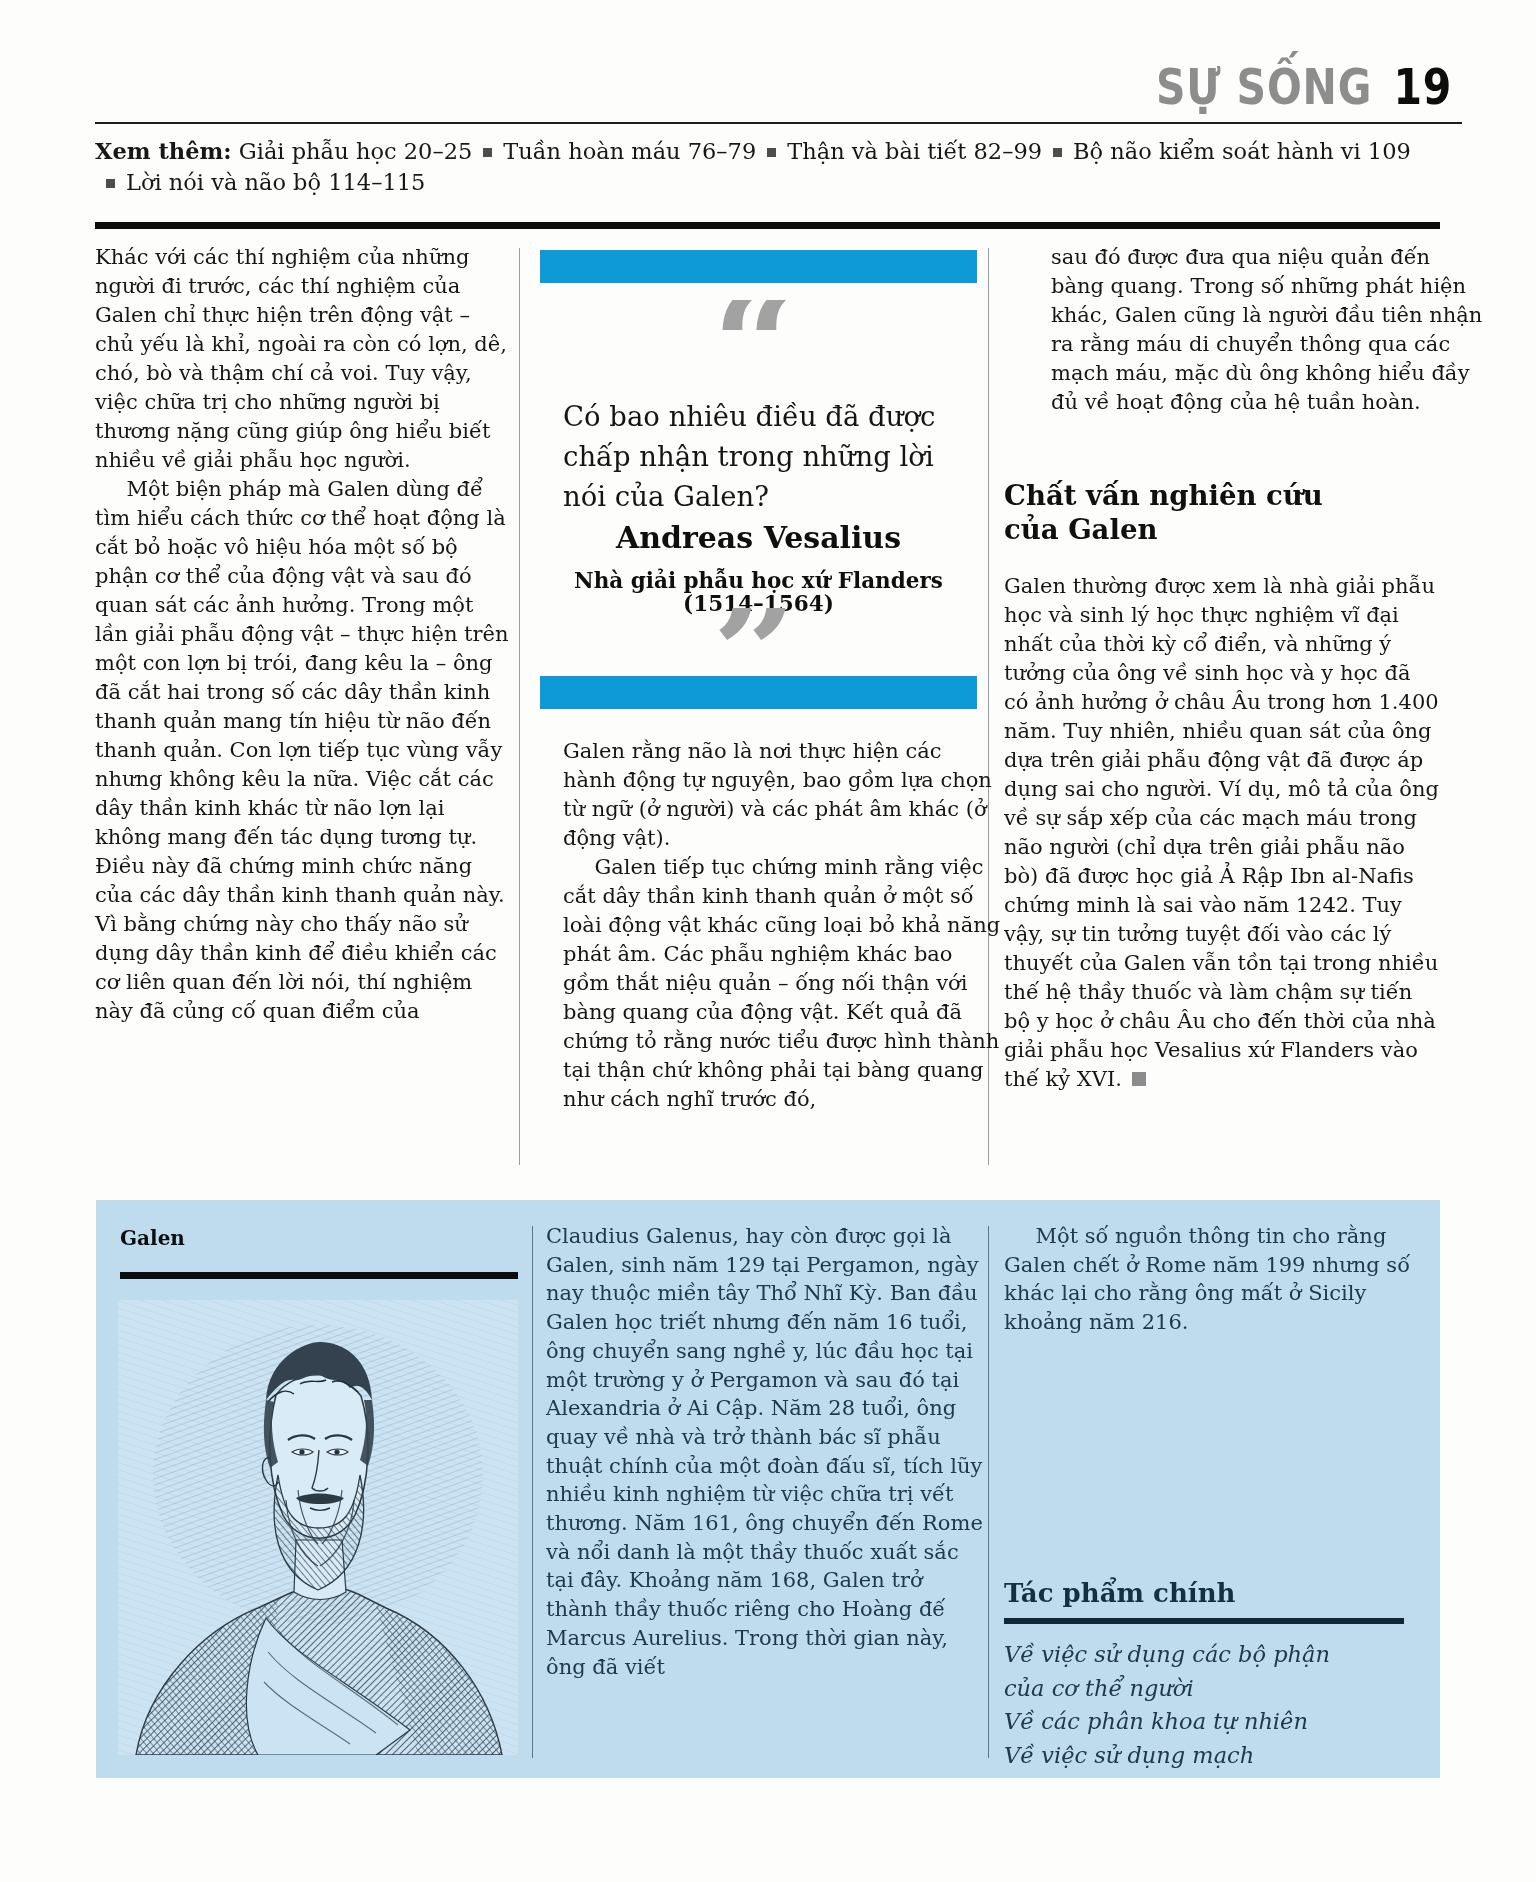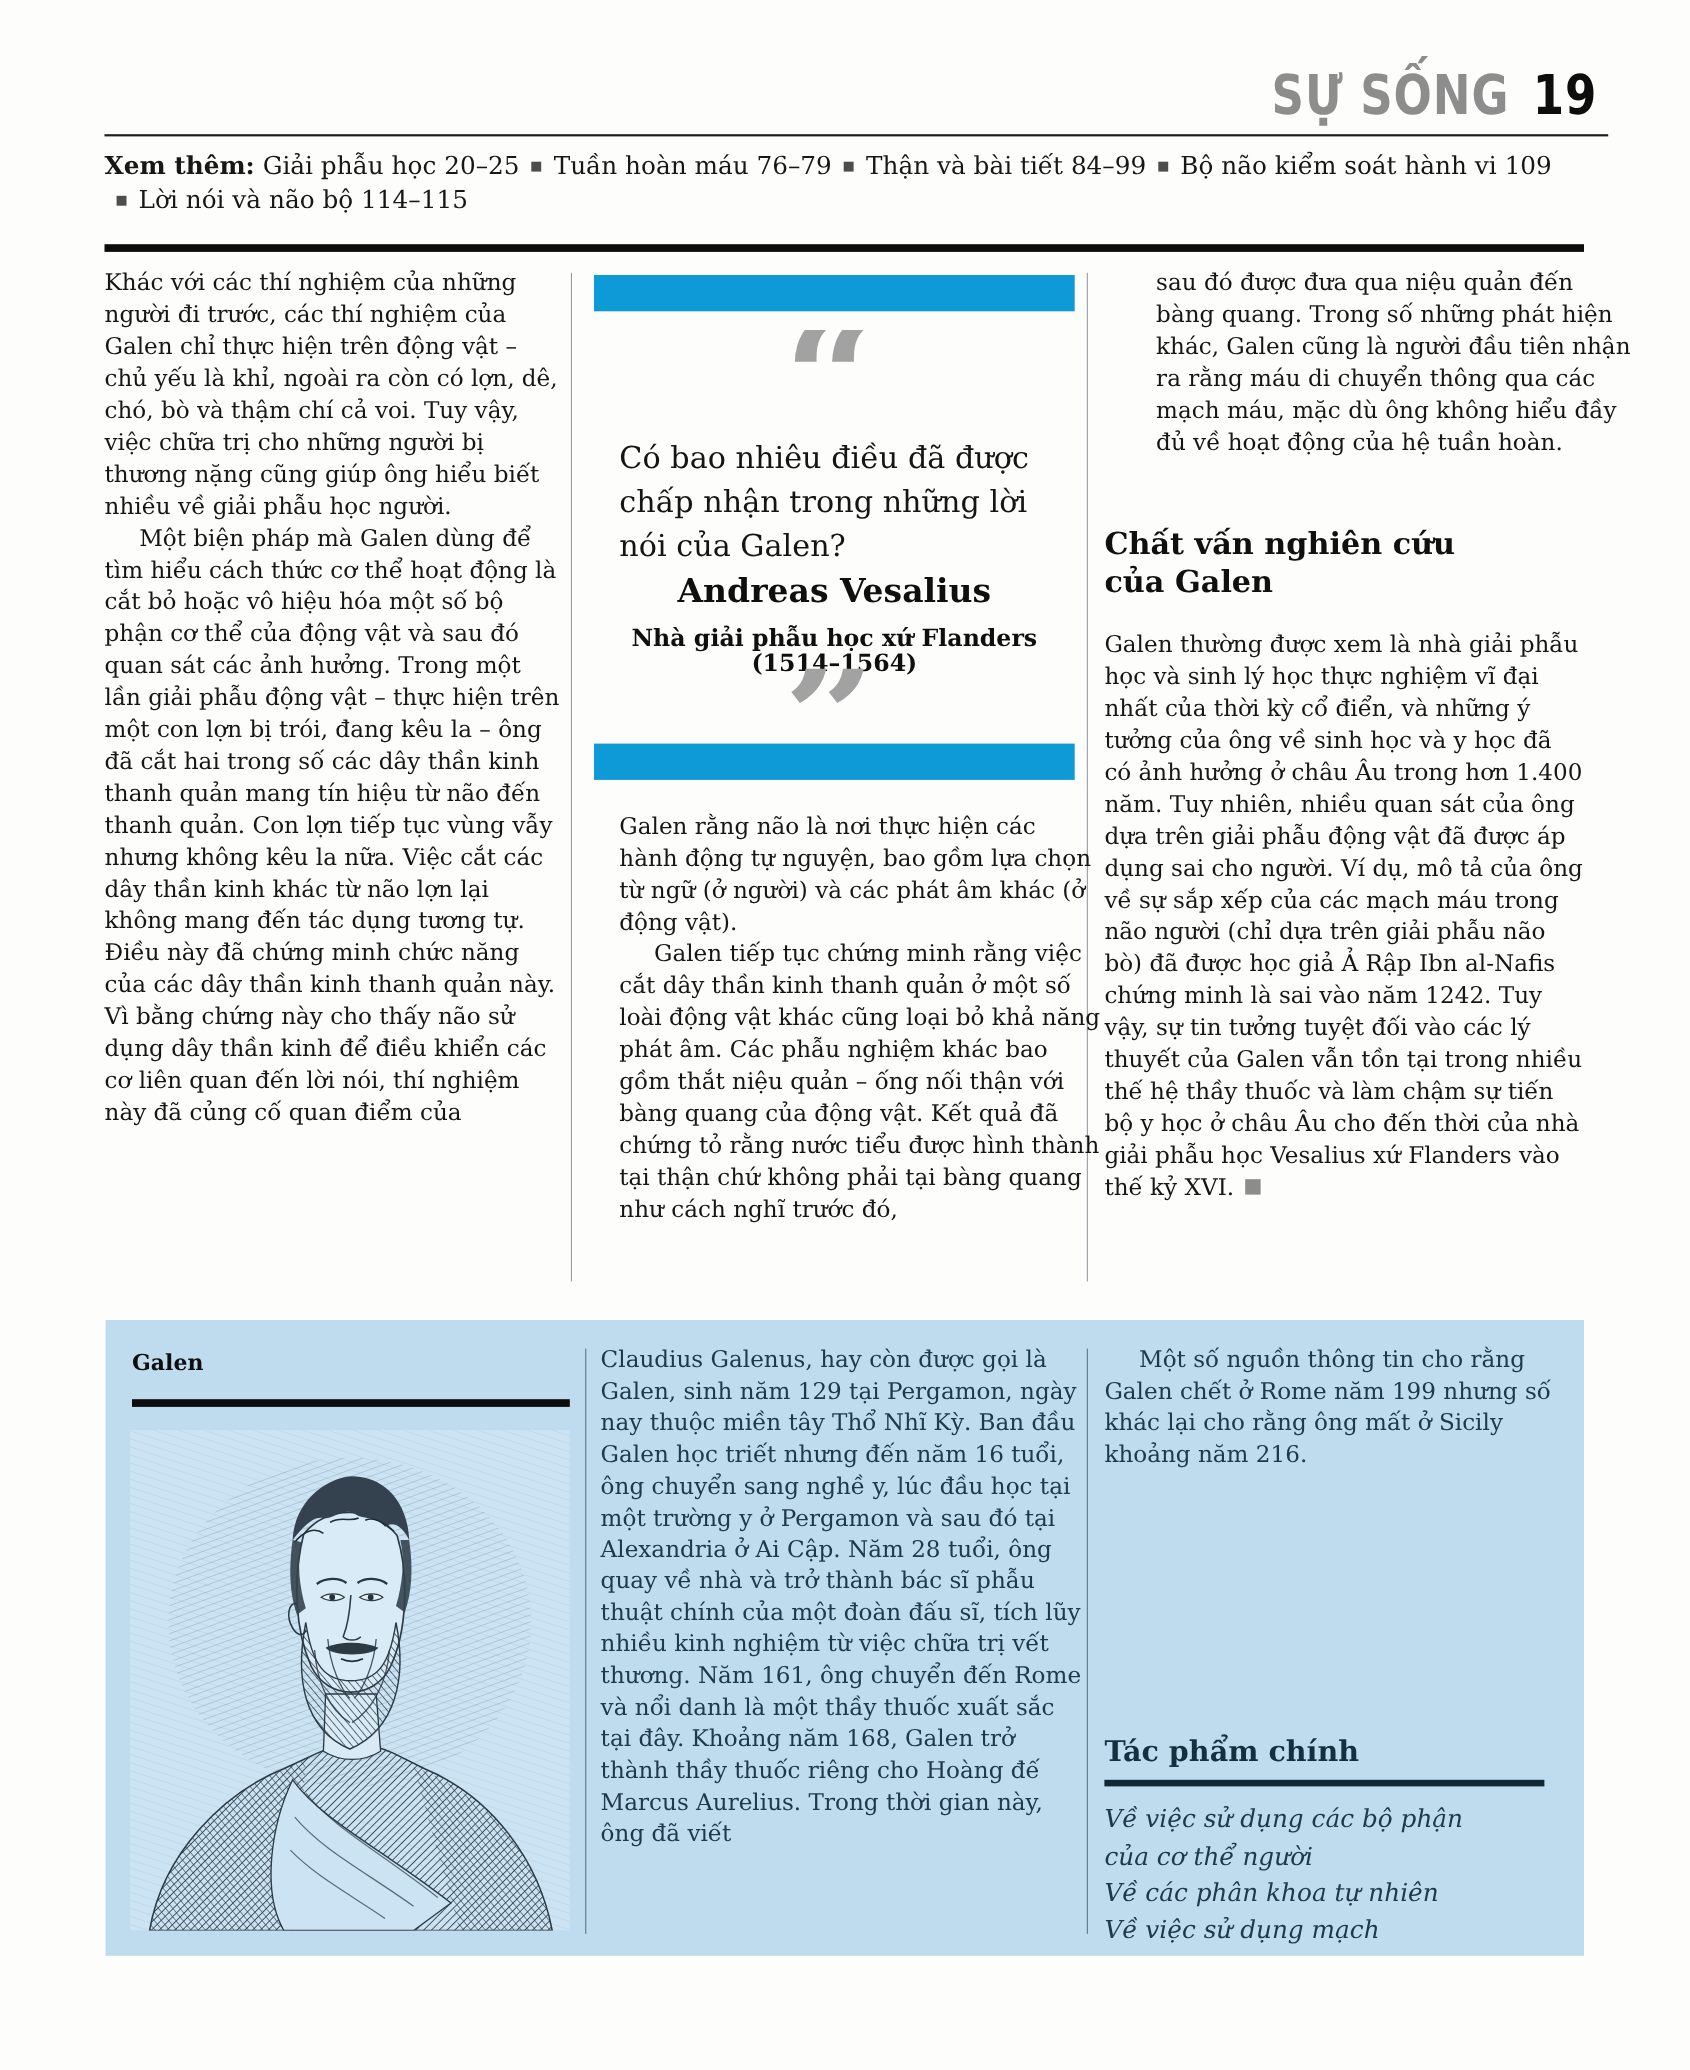--- a/index.html
+++ b/index.html
@@ -65,21 +65,21 @@
 
 <div class="page">
 
   <div class="hdr">
     <span class="sec">SỰ SỐNG</span><span class="pn">19</span>
   </div>
   <div class="rule-thin"></div>
 
   <div class="seealso">
     <b>Xem thêm:</b>
-    <span class="si"> <span>Giải phẫu học 20–25</span></span><span class="si"><span class="sq"></span><span>Tuần hoàn máu 76–79</span></span><span class="si"><span class="sq"></span><span>Thận và bài tiết 84–99</span></span><span class="si"><span class="sq"></span><span>Bộ não kiểm soát hành vi 109</span></span><span class="si"><span class="sq"></span><span>Lời nói và não bộ 114–115</span></span>
+    <span class="si"> <span>Giải phẫu học 20–25</span></span><span class="si"><span class="sq"></span><span>Tuần hoàn máu 76–79</span></span><span class="si"><span class="sq"></span><span>Thận và bài tiết 82–99</span></span><span class="si"><span class="sq"></span><span>Bộ não kiểm soát hành vi 109</span></span><span class="si"><span class="sq"></span><span>Lời nói và não bộ 114–115</span></span>
   </div>
   <div class="rule-thick"></div>
 
   <div class="vline vl1"></div>
   <div class="vline vl2"></div>
 
   <div class="col col1">
     <p>Khác với các thí nghiệm của những người đi trước, các thí nghiệm của Galen chỉ thực hiện trên động vật – chủ yếu là khỉ, ngoài ra còn có lợn, dê, chó, bò và thậm chí cả voi. Tuy vậy, việc chữa trị cho những người bị thương nặng cũng giúp ông hiểu biết nhiều về giải phẫu học người.</p>
     <p class="ind">Một biện pháp mà Galen dùng để tìm hiểu cách thức cơ thể hoạt động là cắt bỏ hoặc vô hiệu hóa một số bộ phận cơ thể của động vật và sau đó quan sát các ảnh hưởng. Trong một lần giải phẫu động vật – thực hiện trên một con lợn bị trói, đang kêu la – ông đã cắt hai trong số các dây thần kinh thanh quản mang tín hiệu từ não đến thanh quản. Con lợn tiếp tục vùng vẫy nhưng không kêu la nữa. Việc cắt các dây thần kinh khác từ não lợn lại không mang đến tác dụng tương tự. Điều này đã chứng minh chức năng của các dây thần kinh thanh quản này. Vì bằng chứng này cho thấy não sử dụng dây thần kinh để điều khiển các cơ liên quan đến lời nói, thí nghiệm này đã củng cố quan điểm của</p>
   </div>

